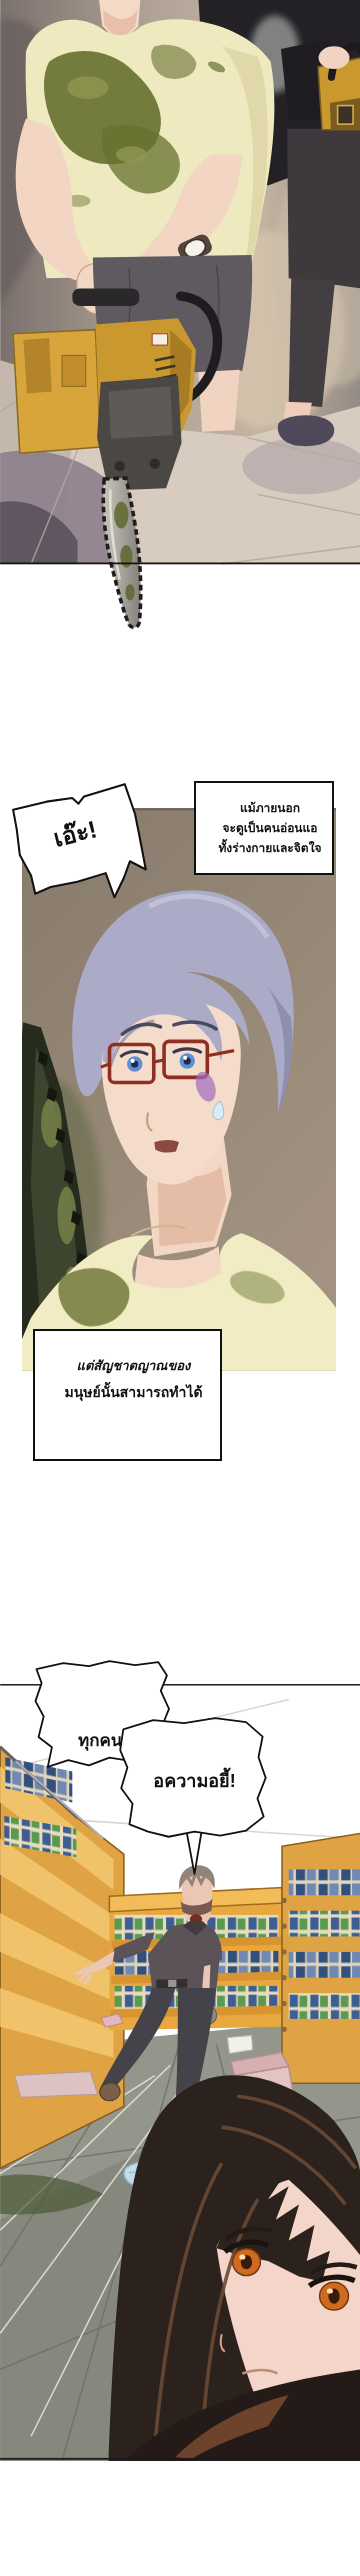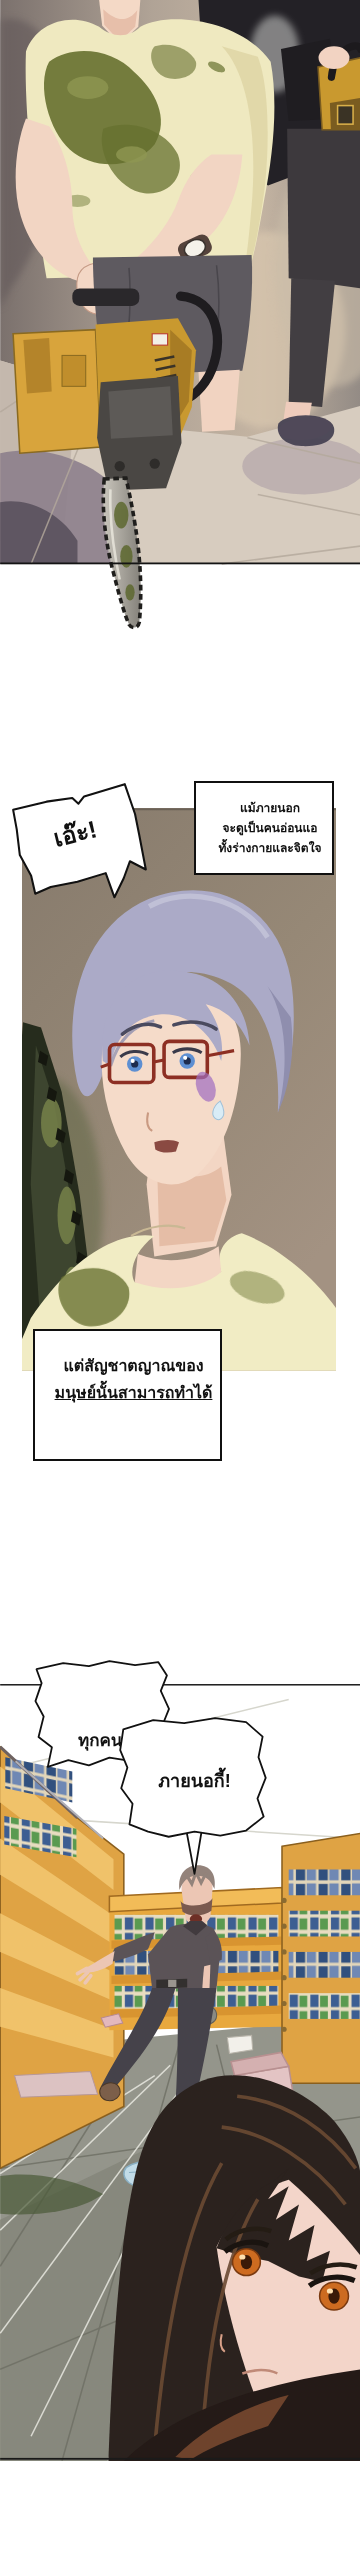--- a/index.html
+++ b/index.html
@@ -261,22 +261,22 @@
   </div>
 
   <div class="abs" style="left:7.7px;top:779px;width:144px;height:126px;">
     <svg width="144" height="126" viewBox="0 0 280 245">
       <polygon points="10,60 75,44 125,37 137,48 148,34 227,10 247,68 255,108 268,176 237,160 225,193 207,230 190,183 135,200 83,210 53,223 45,188 23,148 17,98" fill="#ffffff" stroke="#111111" stroke-width="4" stroke-linejoin="round"></polygon>
     </svg>
     <div class="bubble-text" style="left:26px;top:35px;width:82px;font-size:24px;transform:rotate(-14deg);">เอ๊ะ!</div>
   </div>
 
   <div class="capbox" style="left:33px;top:1329px;width:189px;height:132px;justify-content:flex-start;padding-top:20.6px;">
-    <span class="ln" style="font-size:16px;line-height:27px;">แต่สัญชาตญาณของ</span>
-    <span class="ln" style="font-size:16px;line-height:27px;text-decoration:underline;">มนุษย์นั้นสามารถทำได้</span>
+    <span class="ln" style="font-size:13px;line-height:27px;font-style:italic;">แต่สัญชาตญาณของ</span>
+    <span class="ln" style="font-size:14px;line-height:27px;">มนุษย์นั้นสามารถทำได้</span>
   </div>
 
   <div class="abs" style="left:0;top:1684px;">
     <svg width="361" height="777" viewBox="0 0 700 1508">
       <defs>
         <pattern id="prodA" width="40" height="30" patternUnits="userSpaceOnUse">
           <rect width="40" height="30" fill="#e8dcc0"></rect>
           <rect x="2" y="3" width="16" height="24" fill="#3d5e92"></rect>
           <rect x="21" y="5" width="15" height="22" fill="#5a9a50"></rect>
         </pattern>
@@ -439,17 +439,17 @@
       <polygon points="8,18 60,6 110,12 150,2 200,10 245,4 262,30 250,60 266,95 252,130 268,160 240,185 200,198 150,190 110,205 70,195 30,208 38,170 12,150 22,110 6,80 18,45" fill="#ffffff" stroke="#111111" stroke-width="3.5" stroke-linejoin="round"></polygon>
     </svg>
     <div class="bubble-text" style="left:0;top:66px;width:142px;font-size:17px;">ทุกคน!</div>
   </div>
 
   <div class="abs" style="left:117px;top:1716px;width:155px;height:161px;">
     <svg width="155" height="161" viewBox="0 0 300 312">
       <polygon points="132,210 166,210 150,306" fill="#ffffff" stroke="#111111" stroke-width="3.5" stroke-linejoin="round"></polygon>
       <polygon points="12,26 70,8 130,14 190,4 250,12 282,40 274,80 288,120 272,160 284,195 250,222 200,232 150,224 100,234 60,224 24,210 30,170 8,140 20,100 6,66" fill="#ffffff" stroke="#111111" stroke-width="3.5" stroke-linejoin="round"></polygon>
     </svg>
-    <div class="bubble-text" style="left:0;top:50px;width:155px;font-size:18px;">ภายนอกี้!</div>
+    <div class="bubble-text" style="left:0;top:50px;width:155px;font-size:18px;">อความอยี้!</div>
   </div>
 
 </div>
 
 
 </body></html>

